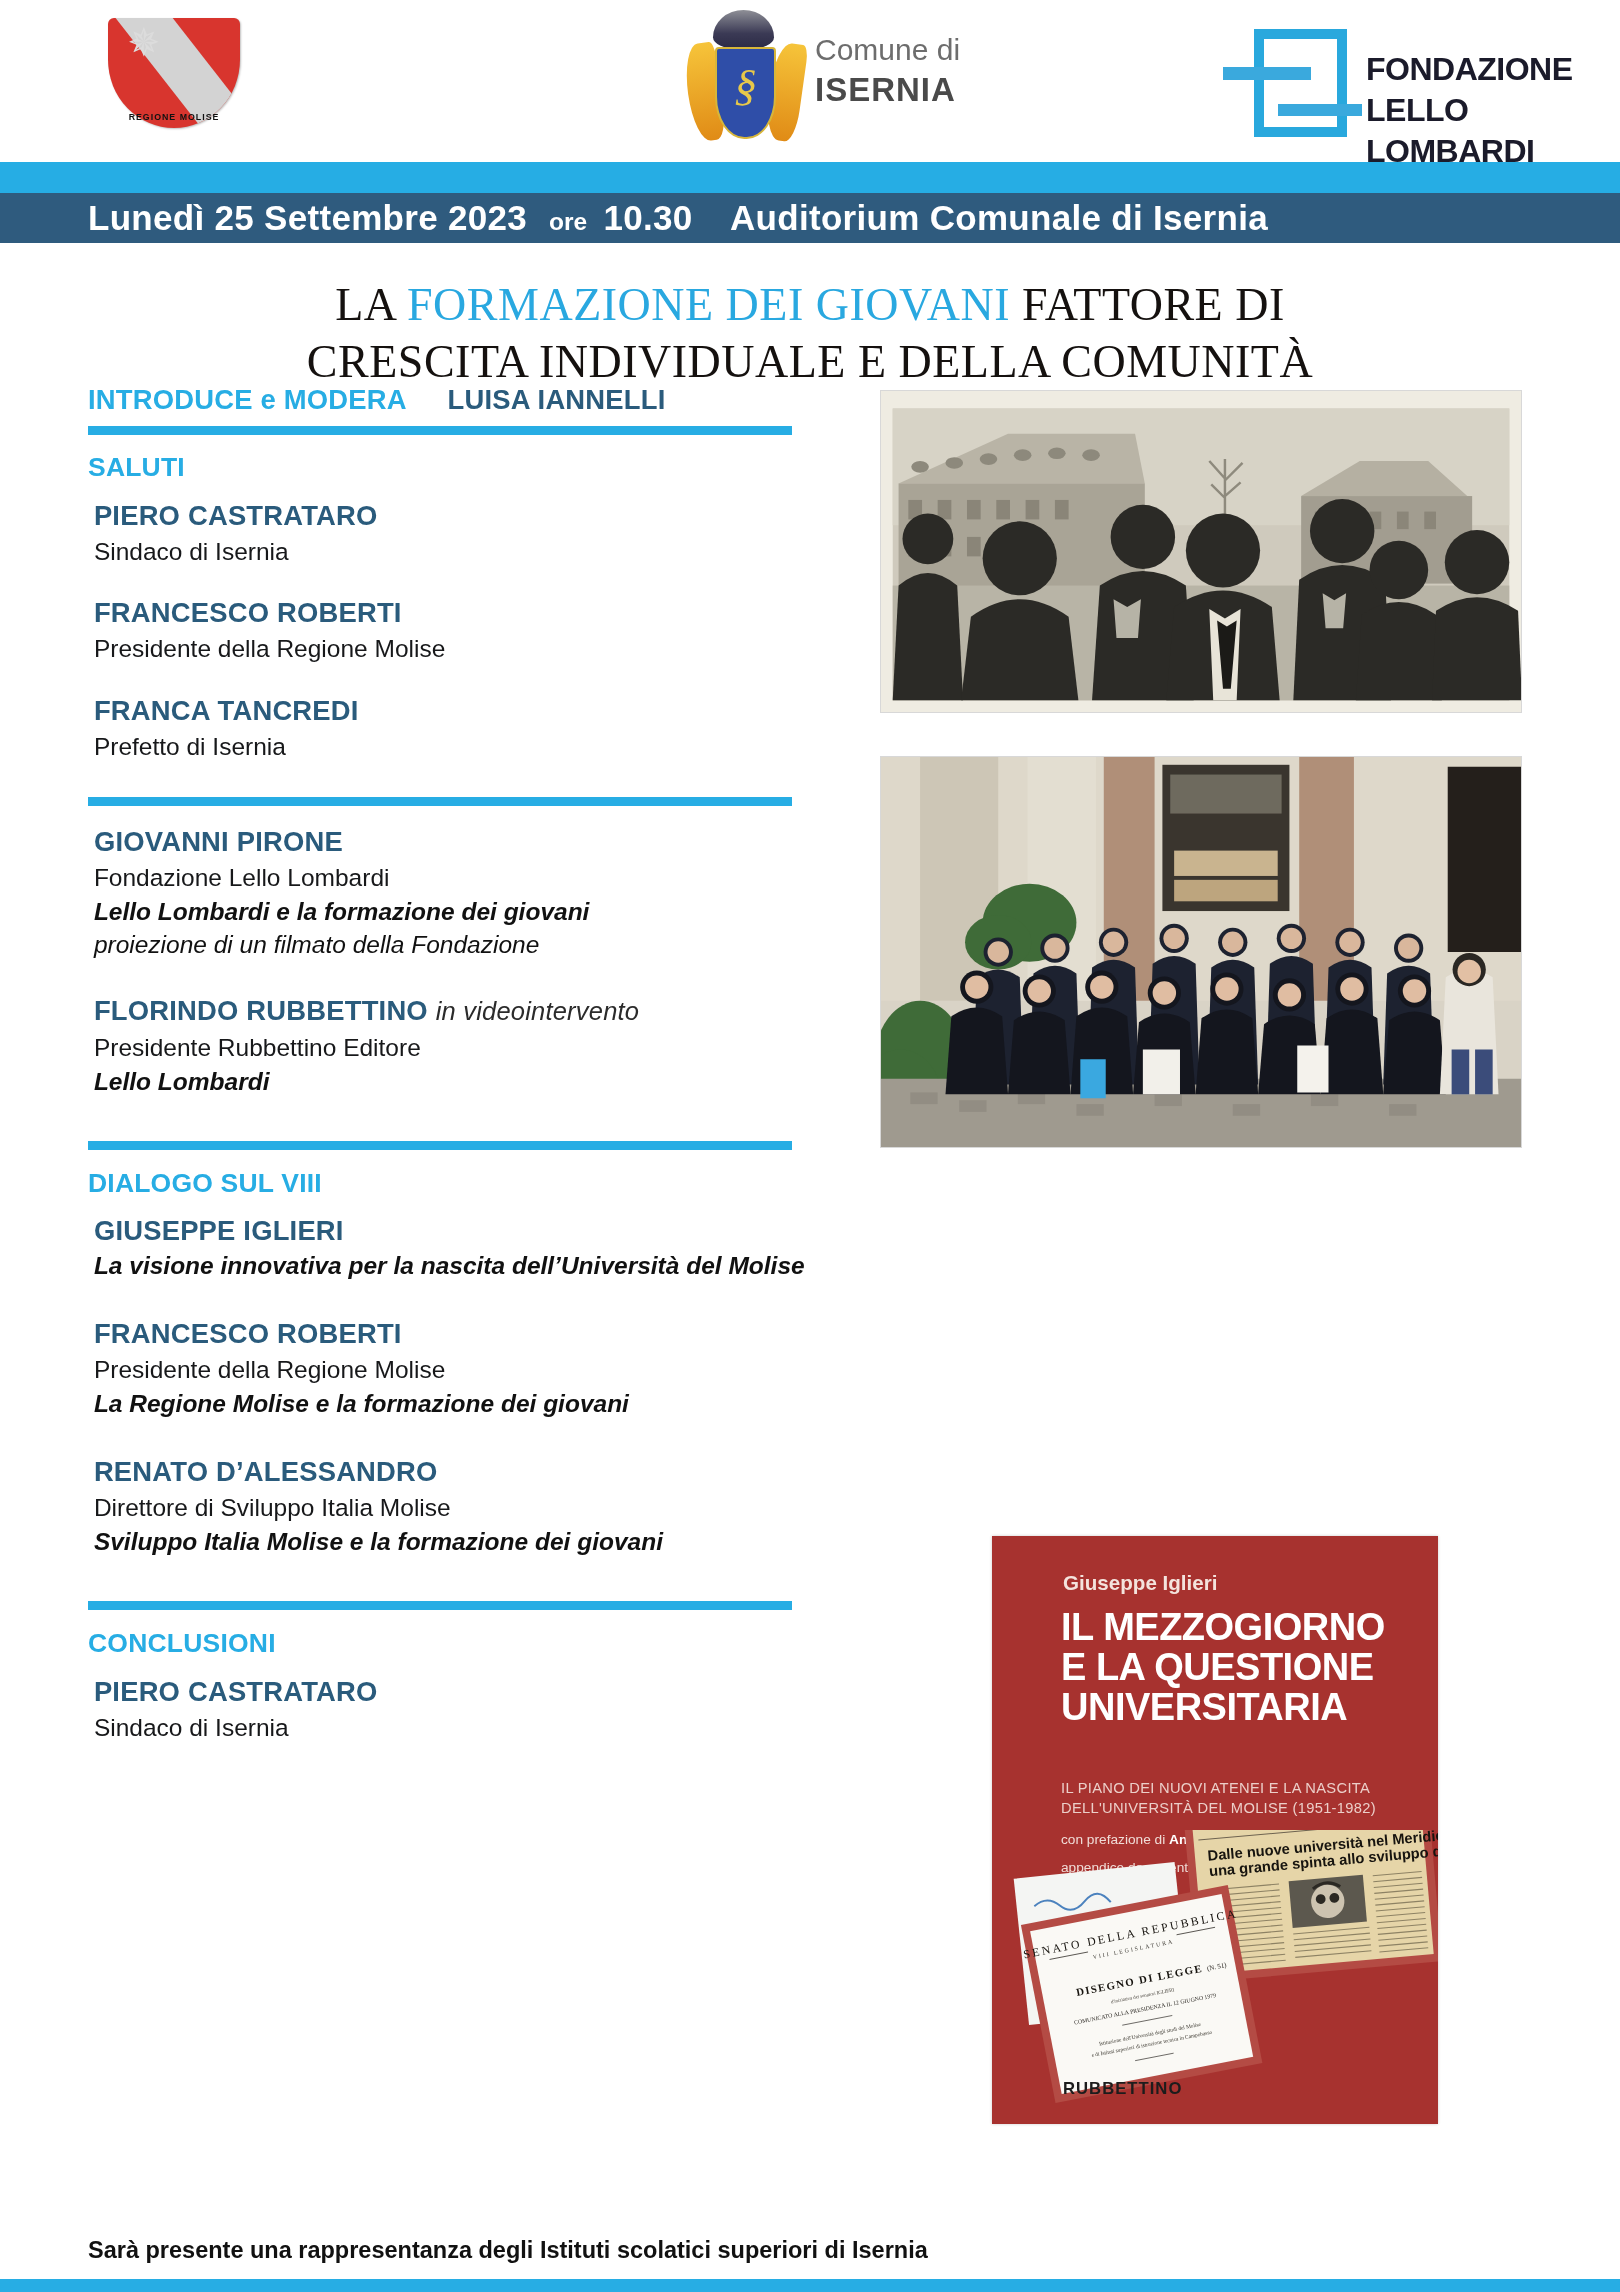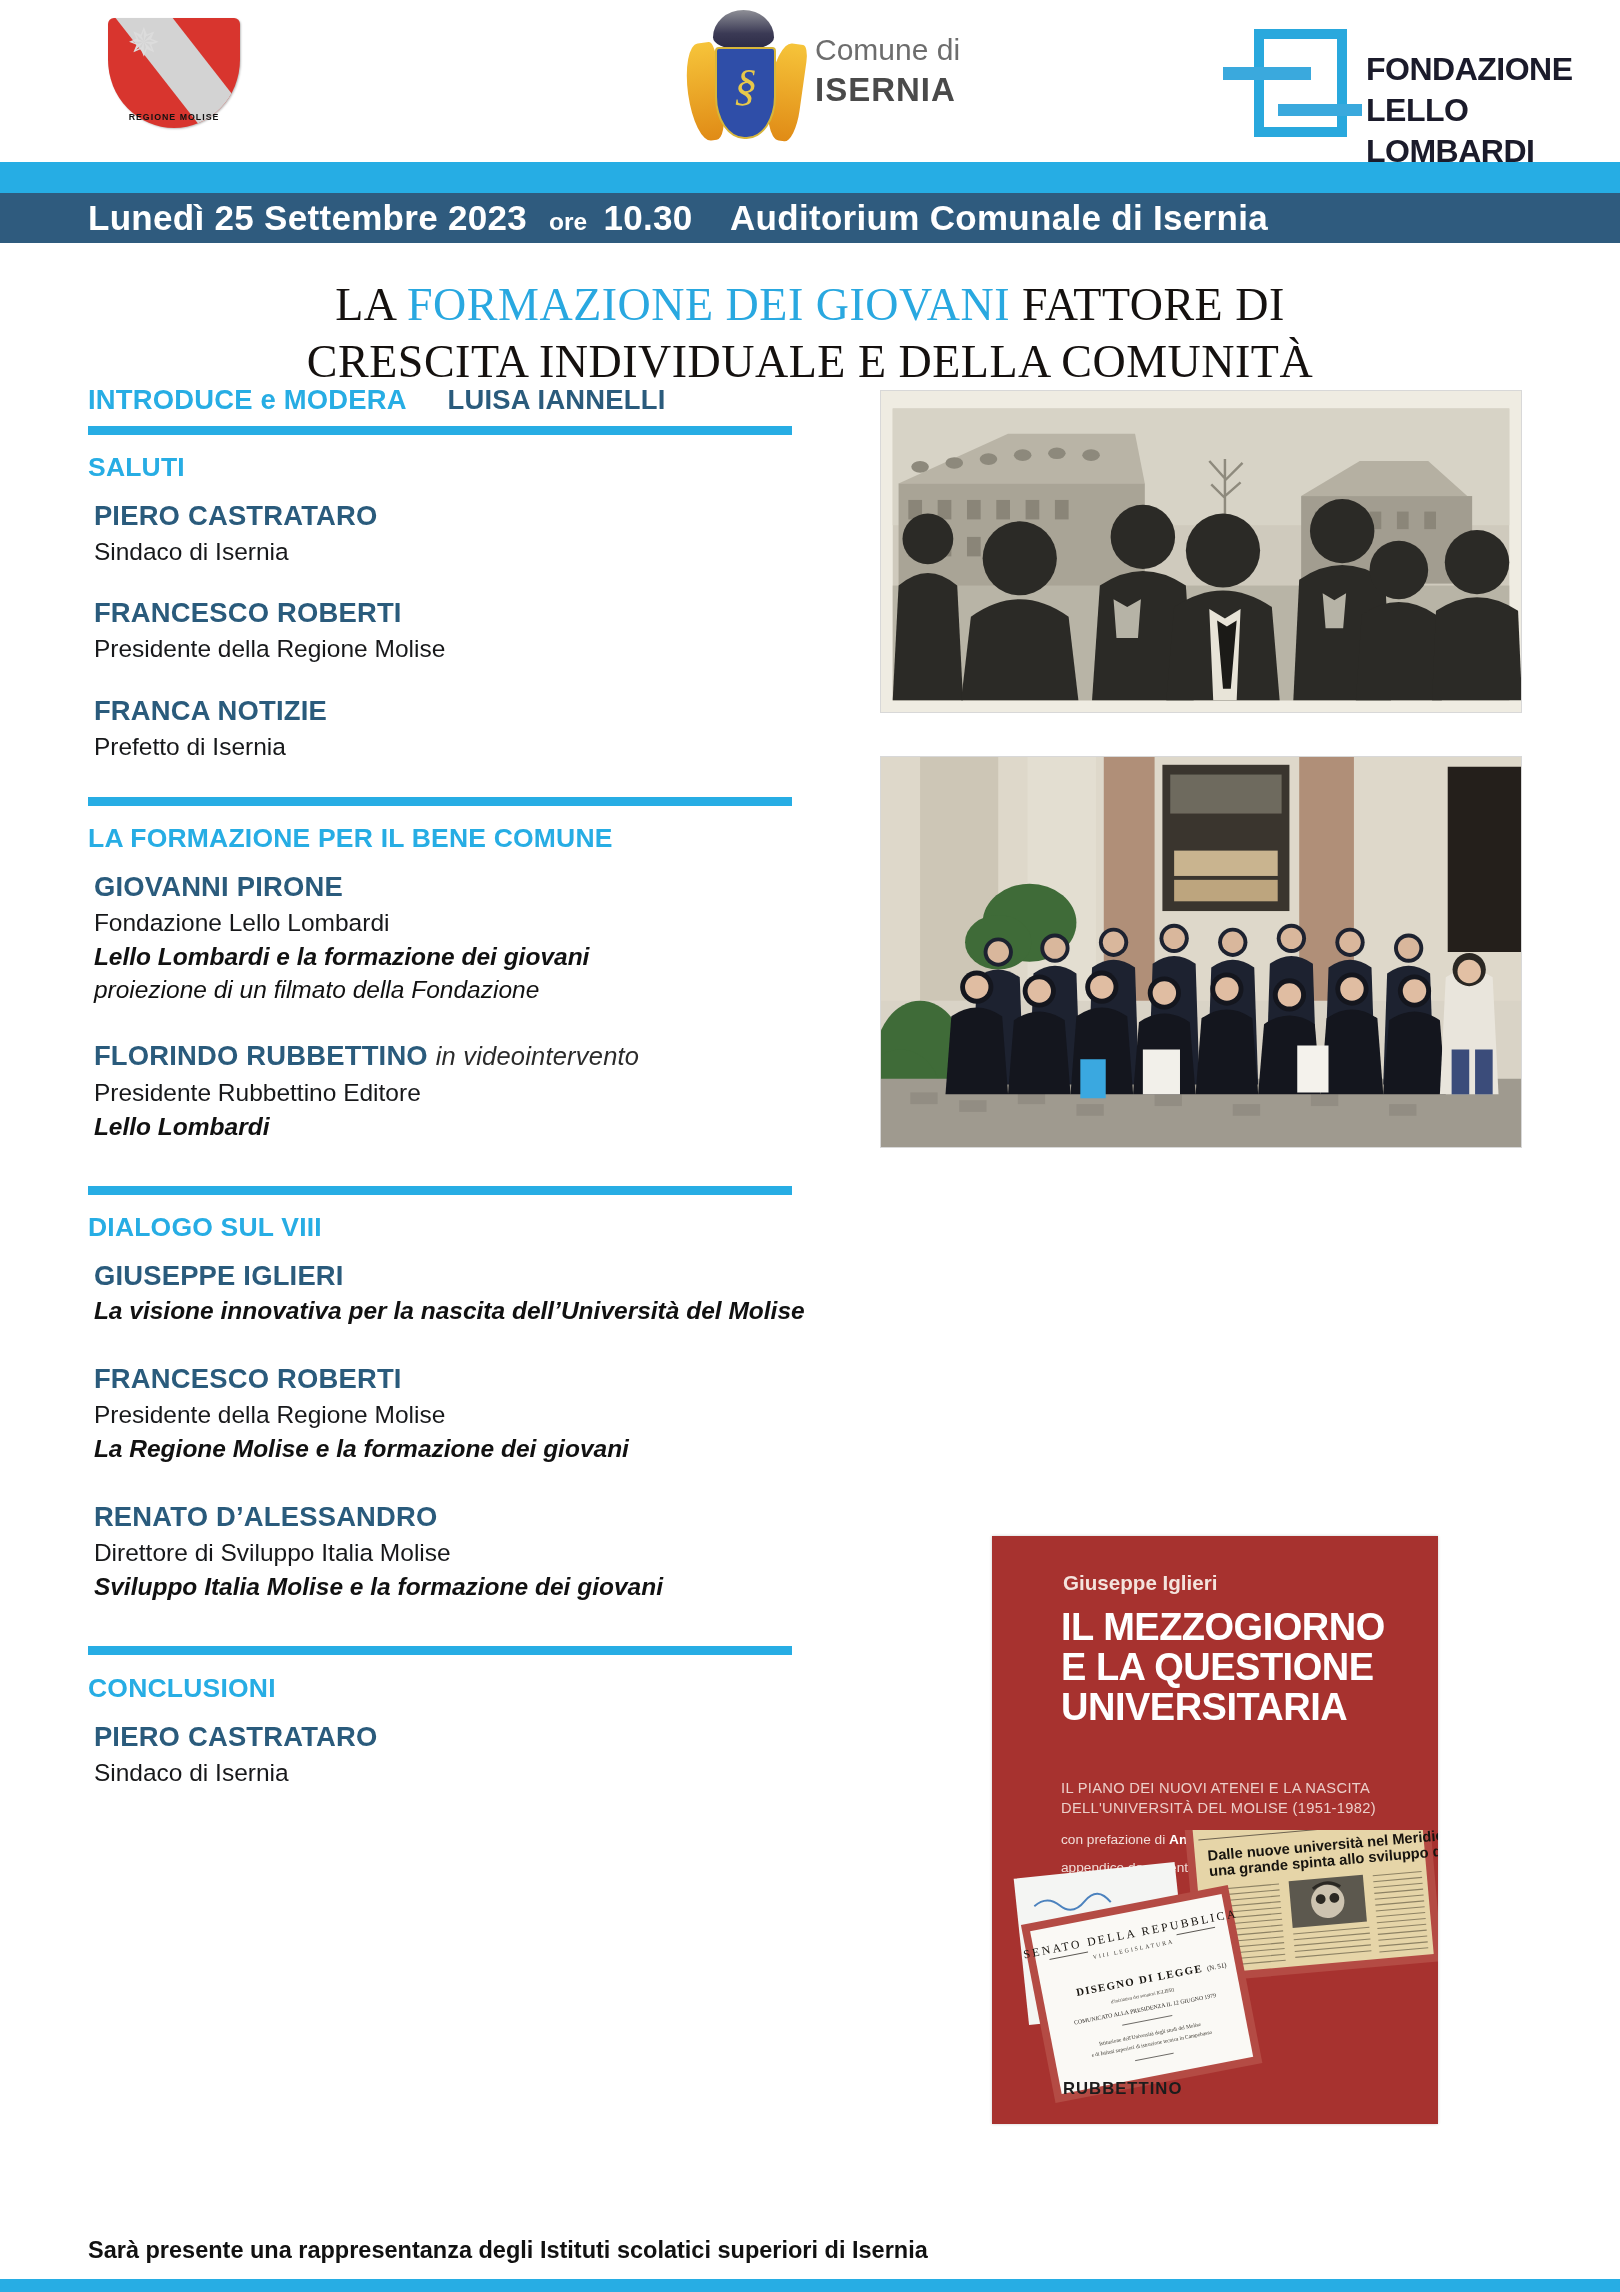--- a/index.html
+++ b/index.html
@@ -185,27 +185,26 @@
     <div class="sec-head">SALUTI</div>
     <div class="person">
       <div class="p-name">PIERO CASTRATARO</div>
       <div class="p-role">Sindaco  di  Isernia</div>
     </div>
     <div class="person">
       <div class="p-name">FRANCESCO ROBERTI</div>
       <div class="p-role">Presidente   della  Regione  Molise</div>
     </div>
     <div class="person">
-      <div class="p-name">FRANCA NOTIZIE</div>
+      <div class="p-name">FRANCA TANCREDI</div>
       <div class="p-role">Prefetto   di  Isernia</div>
     </div>
 
     <div class="rule" style="margin-top:33px;"></div>
 
-    <div class="sec-head">LA FORMAZIONE PER IL BENE COMUNE</div>
     <div class="person">
       <div class="p-name">GIOVANNI PIRONE</div>
       <div class="p-role">Fondazione  Lello  Lombardi</div>
       <div class="p-talk">Lello Lombardi e la formazione dei giovani</div>
       <div class="p-talk light">proiezione  di un filmato  della  Fondazione</div>
     </div>
     <div class="person" style="margin-top:31px;">
       <div class="p-name"><span>FLORINDO RUBBETTINO</span> <span class="vid">in videointervento</span></div>
       <div class="p-role">Presidente   Rubbettino   Editore</div>
       <div class="p-talk">Lello  Lombardi</div>

